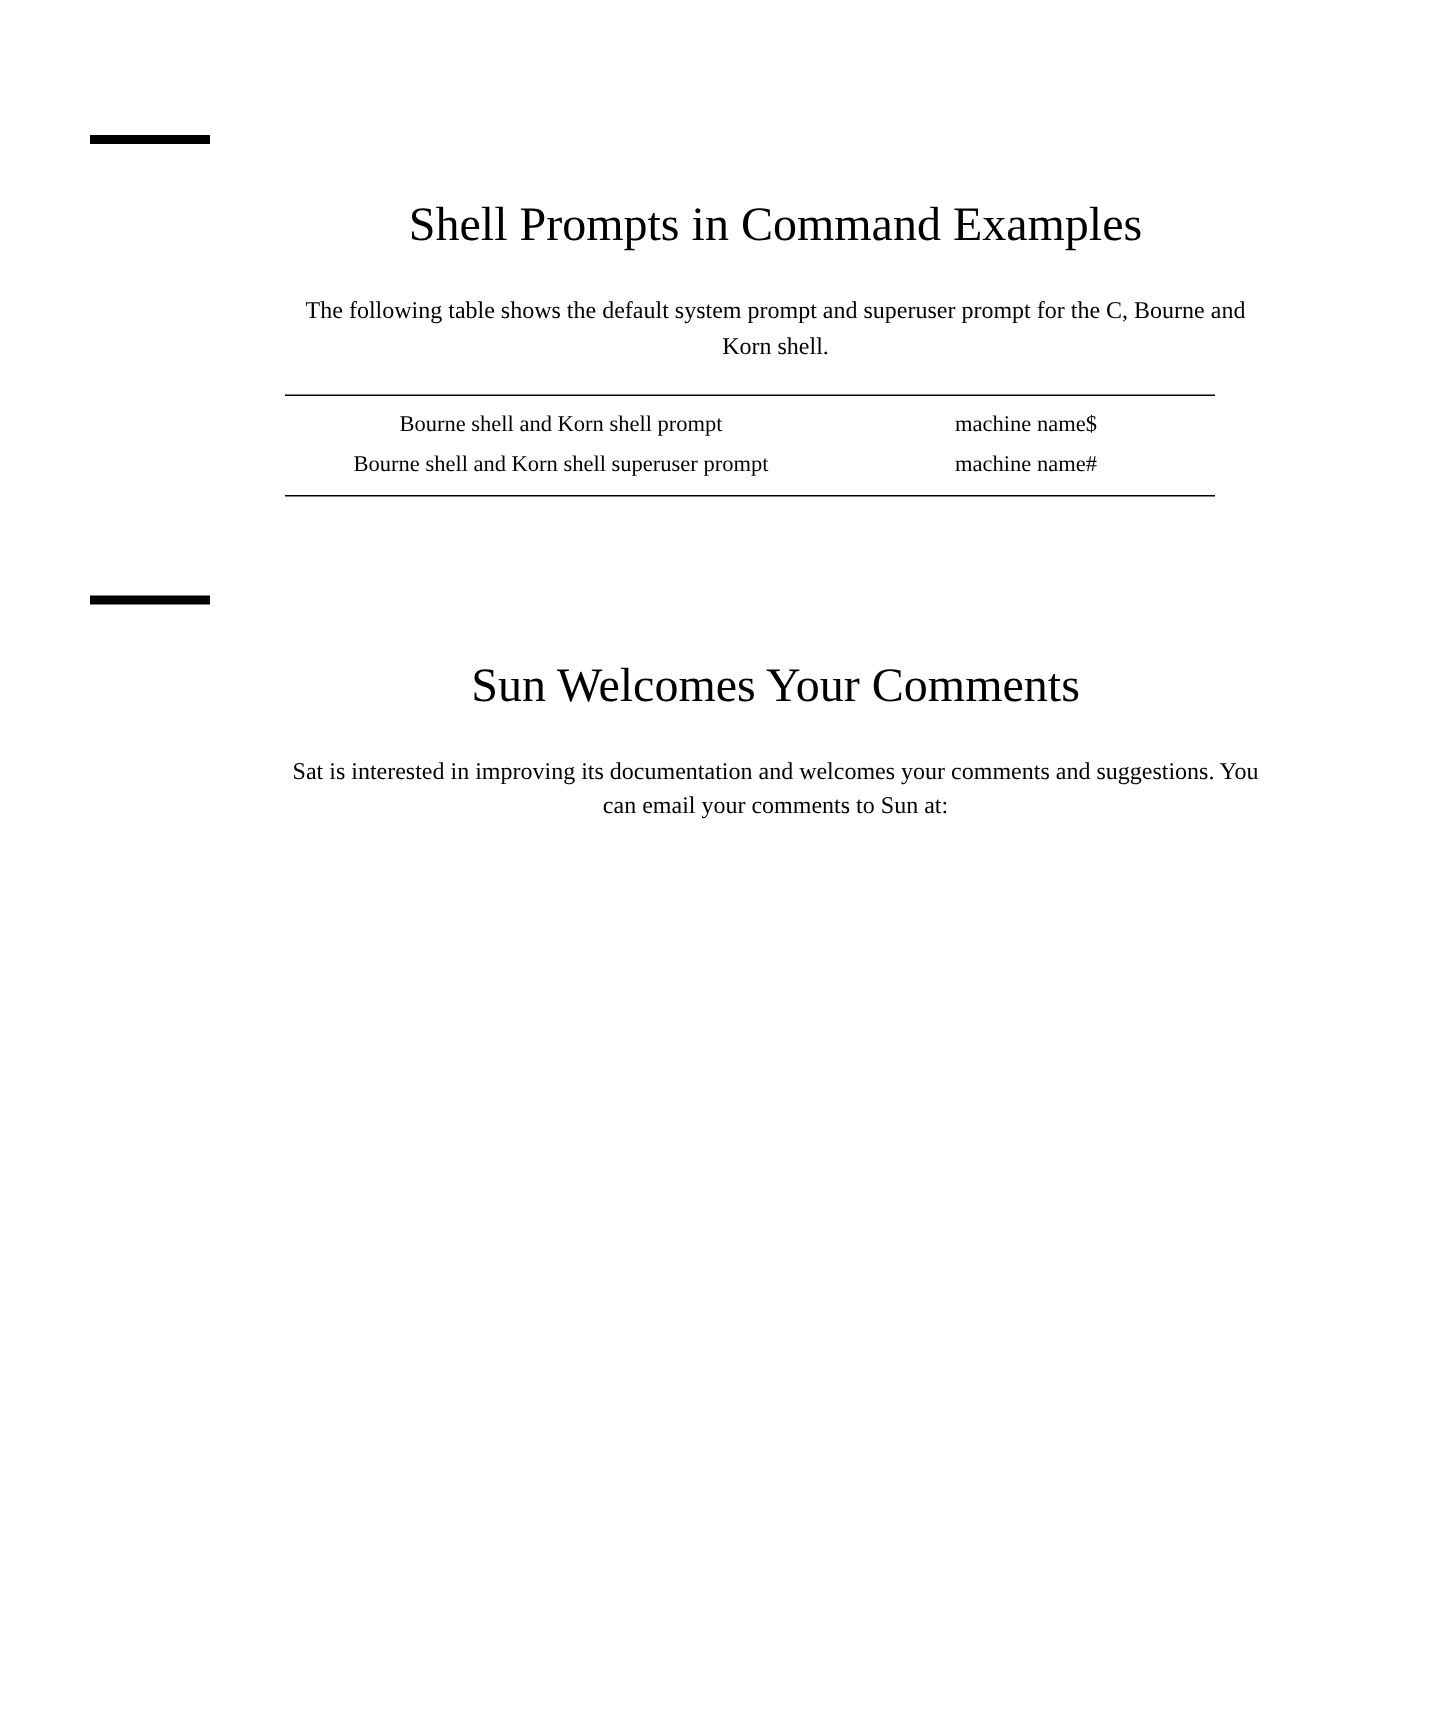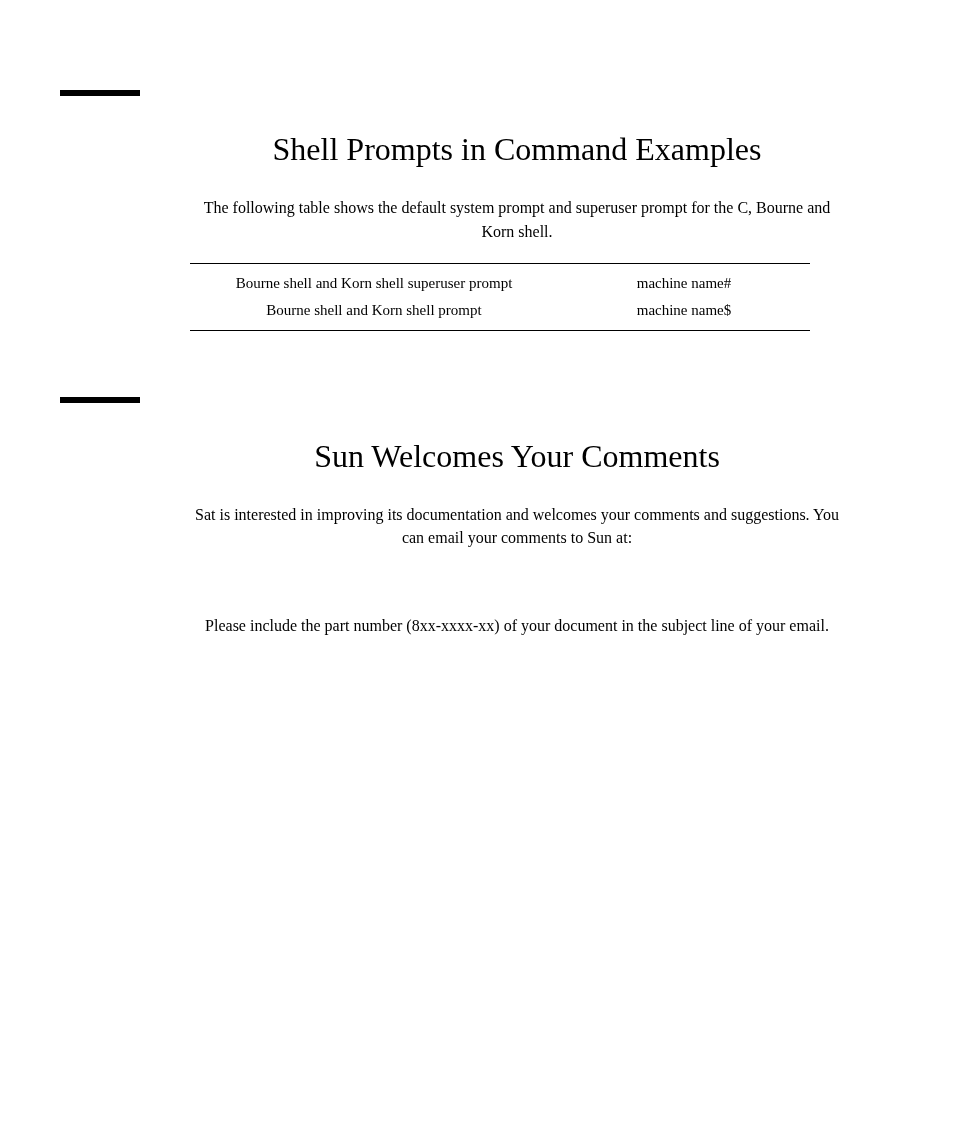--- a/index.html
+++ b/index.html
@@ -28,21 +28,21 @@
   }
   h1 {
     font-weight: 400;
     font-size: 32px;
     margin: 0 0 28px 0;
     line-height: 1.2;
   }
   p {
     font-size: 16px;
     line-height: 1.45;
-    margin: 16px 0 20px 0;
+    margin: 0 0 20px 0;
   }
   .table {
     margin-top: 18px;
     width: 620px;
   }
   .thead {
     display: flex;
     border-top: 1px solid #000;
     border-bottom: 1px solid #000;
     padding: 8px 0;
@@ -83,34 +83,33 @@
 
   <div class="section-mark"></div>
 
   <div class="content-block">
     <h1>Shell Prompts in Command Examples</h1>
     <p>The following table shows the default system prompt and superuser prompt for the C, Bourne and Korn shell.</p>
 
     <div class="table">
       <div class="tbody">
         <div class="trow">
+          <div class="td-shell">Bourne shell and Korn shell prompt</div>
+          <div class="td-prompt">machine name$</div>
+        </div>
+        <div class="trow">
           <div class="td-shell">Bourne shell and Korn shell superuser prompt</div>
           <div class="td-prompt">machine name#</div>
-        </div>
-        <div class="trow">
-          <div class="td-shell">Bourne shell and Korn shell prompt</div>
-          <div class="td-prompt">machine name$</div>
         </div>
       </div>
     </div>
   </div>
 
   <div class="section2">
     <div class="section-mark"></div>
     <div class="content-block">
       <h1>Sun Welcomes Your Comments</h1>
       <p>Sat is interested in improving its documentation and welcomes your comments and suggestions. You can email your comments to Sun at:</p>
       <div class="email-gap"></div>
-      <p>Please include the part number (8xx-xxxx-xx) of your document in the subject line of your email.</p>
     </div>
   </div>
 
 </div>
 
 </body></html>

